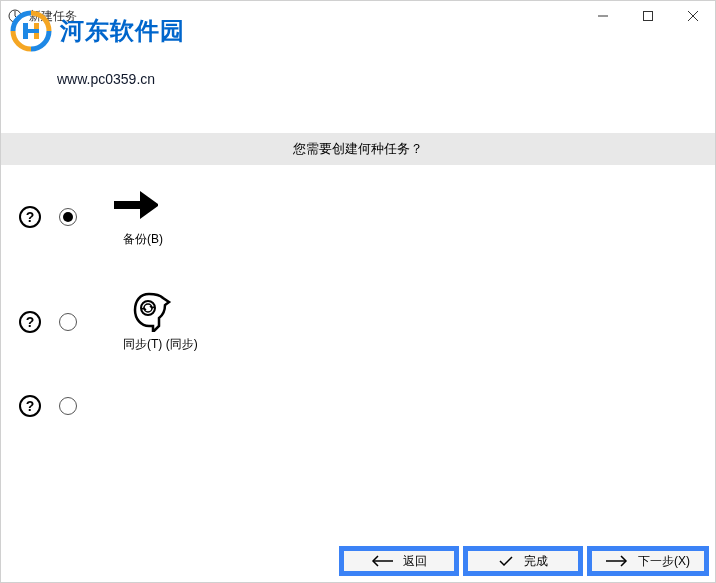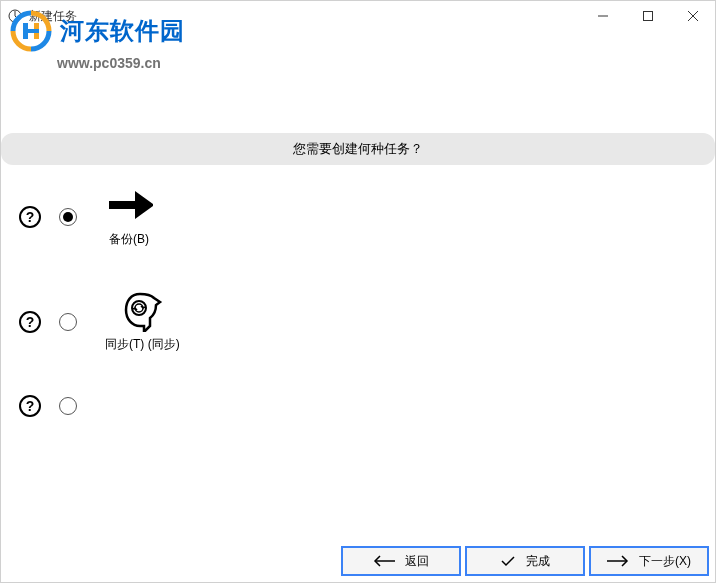--- a/index.html
+++ b/index.html
@@ -59,36 +59,35 @@
     .watermark-text {
       font-size: 24px;
       font-weight: bold;
       color: #0066cc;
       font-family: "SimHei", sans-serif;
       letter-spacing: 1px;
       margin-left: 7px;
     }
     .watermark-url {
       font-size: 14px;
-      color: #737373;
-      font-weight: bold;
-      margin-top: 2px;
+      color: #0f172a;
+      font-weight: normal;
+      margin-top: 18px;
       margin-left: 48px;
       font-family: Arial, sans-serif;
     }
     .question-bar {
       margin-top: 102px;
       height: 32px;
       background: #e8e8e8;
       display: flex;
       align-items: center;
       justify-content: center;
       font-size: 13px;
       color: #000;
-      border-radius: 12px;
     }
     .options {
       padding: 20px 18px;
     }
     .option-row {
       display: flex;
       align-items: center;
       margin-bottom: 42px;
     }
     .help-icon {
@@ -133,37 +132,38 @@
       height: 40px;
       display: flex;
       align-items: center;
       justify-content: center;
       margin-bottom: 6px;
     }
     .option-label {
       font-size: 12px;
       color: #000;
       text-align: center;
+      margin-left: 18px;
     }
     .footer {
       position: absolute;
       bottom: 0;
       left: 0;
       right: 0;
       height: 42px;
       display: flex;
       justify-content: flex-end;
       align-items: center;
       padding: 0 6px;
       gap: 4px;
     }
     .footer-btn {
       height: 30px;
       min-width: 120px;
-      border: 2px solid #3b82f6;
+      border: 5px solid #3b82f6;
       background: #f5f5f5;
       display: flex;
       align-items: center;
       justify-content: center;
       font-size: 12px;
       cursor: pointer;
       gap: 10px;
       padding: 0 14px;
     }
     .footer-btn svg { flex-shrink: 0; }

